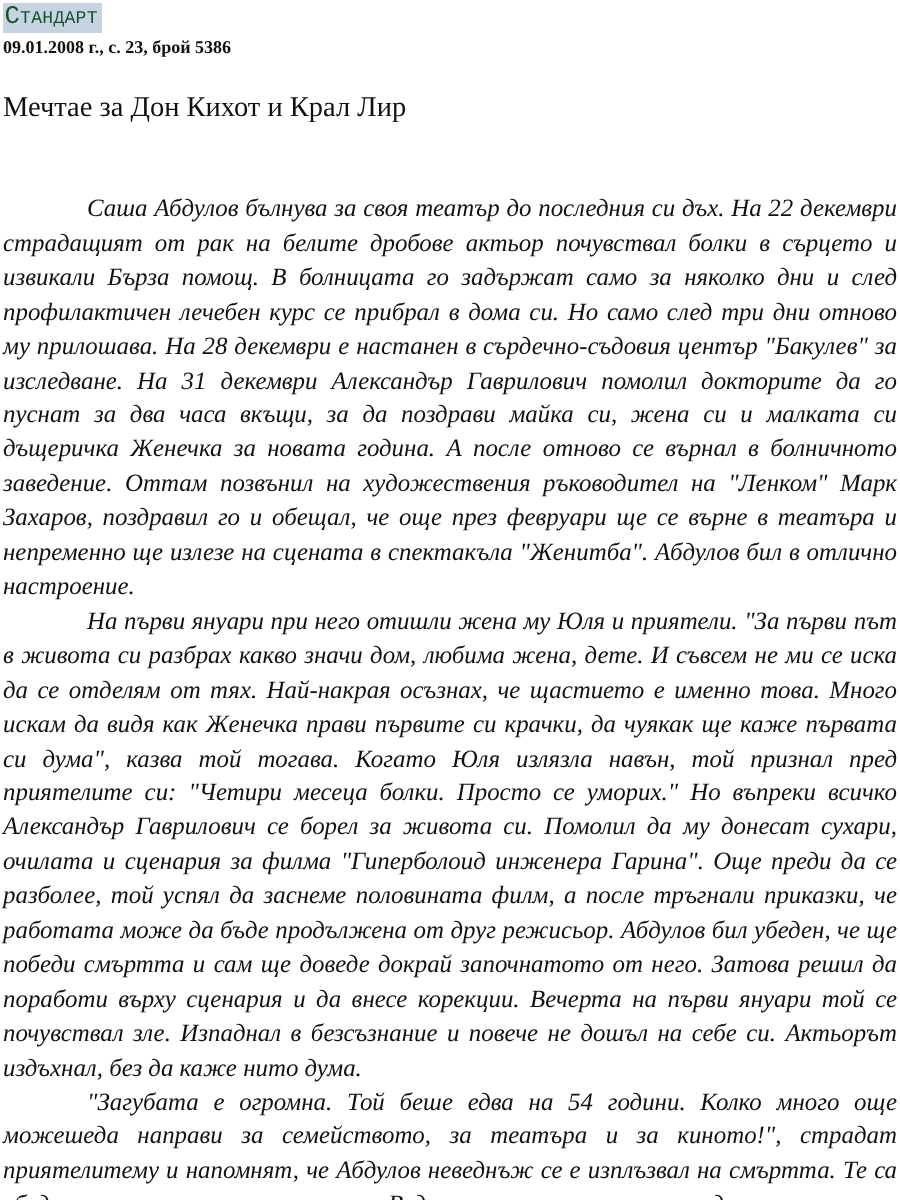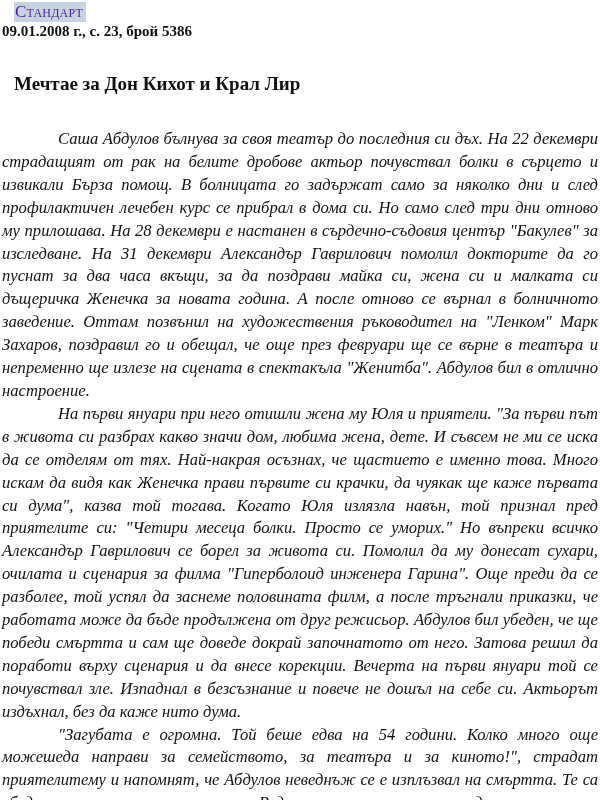--- a/index.html
+++ b/index.html
@@ -1,21 +1,21 @@
 <!DOCTYPE html>
 <html><head>
   <meta charset="utf-8">
   <style>
     html, body { margin: 0; padding: 0; background: #ffffff; }
     body { width: 600px; height: 800px; overflow: hidden; position: relative;
       font-family: "Liberation Serif", "DejaVu Serif", serif; color: #111; }
-    .source { position: absolute; left: 14px; top: 2px; font-size: 17px; font-variant: small-caps;
-      background: #c6d3e1; color: #4c1d95; padding: 0 3px 0 1px; line-height: 20px; letter-spacing: 0.2px; }
-    .meta { position: absolute; left: 2px; top: 22px; font-size: 15px; font-weight: bold; line-height: 18px; text-align: right; }
-    .title { position: absolute; left: 2px; top: 60px; font-size: 19px; font-weight: bold; line-height: 24px; margin: 12px; }
+    .source { position: absolute; left: 2px; top: 2px; font-size: 17px; font-variant: small-caps;
+      background: #c6d3e1; color: #14532d; padding: 0 3px 0 1px; line-height: 20px; letter-spacing: 0.2px; font-family: Liberation Mono, monospace; }
+    .meta { position: absolute; left: 2px; top: 22px; font-size: 12px; font-weight: bold; line-height: 18px; text-align: right; }
+    .title { position: absolute; left: 2px; top: 60px; font-size: 19px; font-weight: normal; line-height: 24px; margin: 0; }
     .article { position: absolute; left: 2px; top: 128px; width: 596px; font-size: 16.6px; line-height: 22.9px;
       text-align: justify; }
     .article p { margin: 0; text-indent: 56px; font-style: italic; }
   </style>
 </head>
 <body>
 
 <div class="source">Стандарт</div>
 <div class="meta">09.01.2008 г., с. 23, брой 5386</div>
 <h1 class="title">Мечтае за Дон Кихот и Крал Лир</h1>

